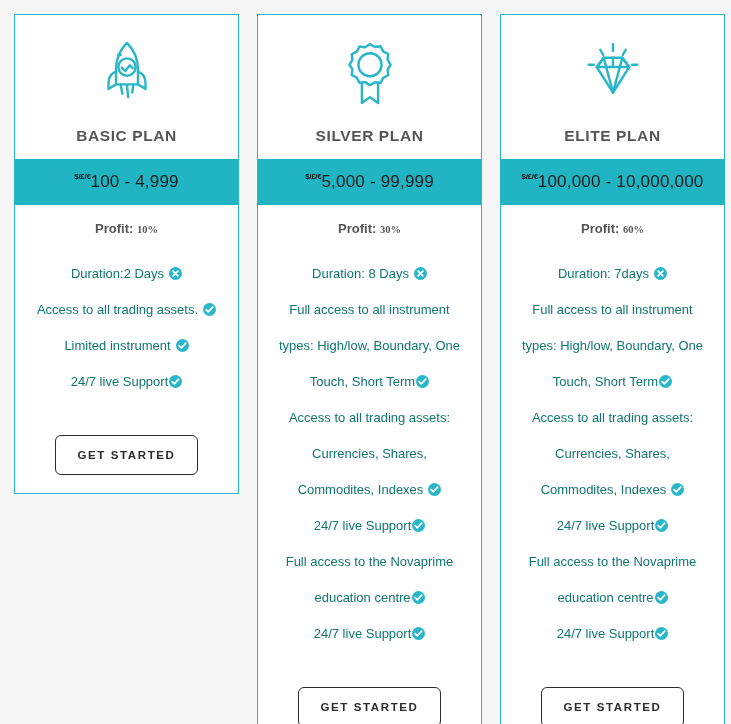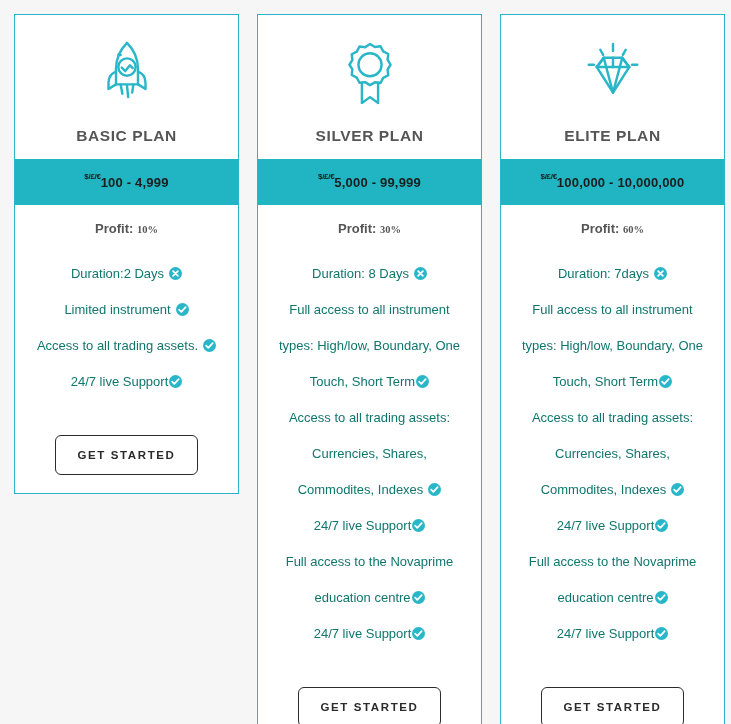--- a/index.html
+++ b/index.html
@@ -55,23 +55,22 @@
   }
   .price-cur {
     font-size: 8px;
     font-weight: bold;
     vertical-align: super;
     position: relative;
     top: -6px;
     letter-spacing: -0.3px;
   }
   .price-val {
-    font-size: 13px;
+    font-size: 17px;
     letter-spacing: 0.2px;
-    font-weight: bold;
   }
   .plan-body {
     padding: 16px 8px 18px 8px;
     text-align: center;
   }
   .profit-line {
     font-size: 13px;
     color: #555555;
     font-weight: bold;
     margin-bottom: 20px;
@@ -132,24 +131,24 @@
       </div>
       <div class="price-band">
         <span class="price-cur">$/£/€</span>
         <span class="price-val">100 - 4,999</span>
       </div>
       <div class="plan-body">
         <div class="profit-line"><span>Profit:</span> <span class="profit-val">10%</span></div>
         <div class="feature"><span>Duration:2 Days</span><span class="ico gap"><svg width="13" height="13" viewBox="0 0 13 13">
               <path d="M4.1 4.1l4.8 4.8M8.9 4.1l-4.8 4.8" fill="none" stroke="#ffffff" stroke-width="1.7" stroke-linecap="round"></path>
             </svg></span></div>
+        <div class="feature"><span>Access to all trading assets.</span><span class="ico gap"><svg width="13" height="13" viewBox="0 0 13 13">
+              <path d="M3.1 6.6l2.2 2.2 4.4-4.6" fill="none" stroke="#ffffff" stroke-width="1.7" stroke-linecap="round" stroke-linejoin="round"></path>
+            </svg></span></div>
         <div class="feature"><span>Limited instrument</span><span class="ico gap"><svg width="13" height="13" viewBox="0 0 13 13">
-              <path d="M3.1 6.6l2.2 2.2 4.4-4.6" fill="none" stroke="#ffffff" stroke-width="1.7" stroke-linecap="round" stroke-linejoin="round"></path>
-            </svg></span></div>
-        <div class="feature"><span>Access to all trading assets.</span><span class="ico gap"><svg width="13" height="13" viewBox="0 0 13 13">
               <path d="M3.1 6.6l2.2 2.2 4.4-4.6" fill="none" stroke="#ffffff" stroke-width="1.7" stroke-linecap="round" stroke-linejoin="round"></path>
             </svg></span></div>
         <div class="feature"><span>24/7 live Support</span><span class="ico"><svg width="13" height="13" viewBox="0 0 13 13">
               <path d="M3.1 6.6l2.2 2.2 4.4-4.6" fill="none" stroke="#ffffff" stroke-width="1.7" stroke-linecap="round" stroke-linejoin="round"></path>
             </svg></span></div>
         <div class="btn-wrap">
           <button class="get-started">GET STARTED</button>
         </div>
       </div>
     </div>

